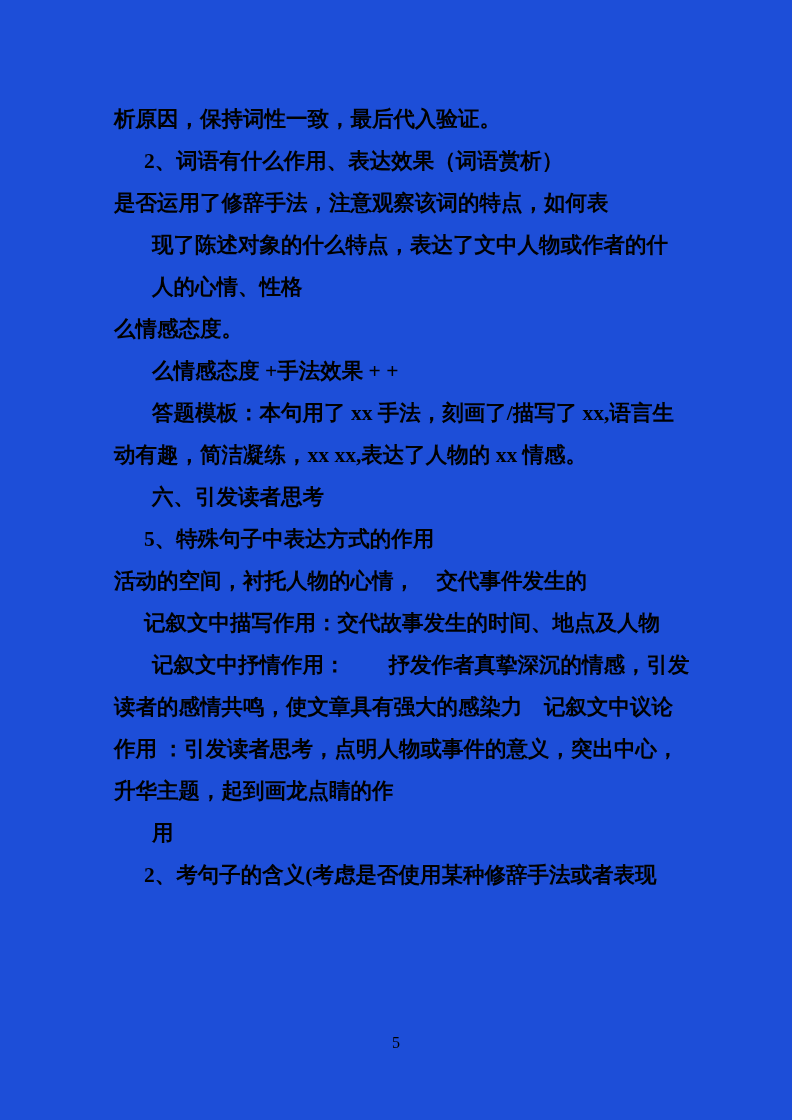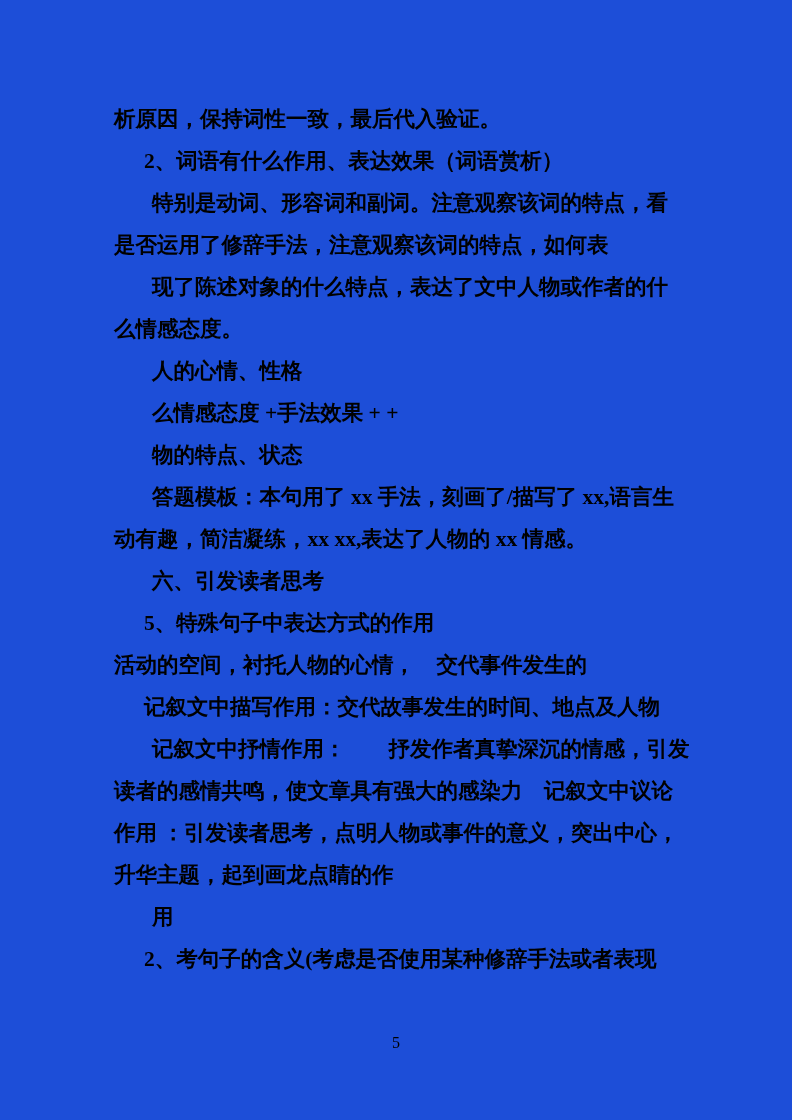--- a/index.html
+++ b/index.html
@@ -44,27 +44,25 @@
     color: #000000;
   }
 </style>
 </head>
 <body>
 
 <div class="page">
   <div class="doc-body" id="doc-body">
       <div class="line indent-0">析原因，保持词性一致，最后代入验证。</div>
       <div class="line indent-1">2、词语有什么作用、表达效果（词语赏析）</div>
-      <div class="line indent-2">特别是动词、形容词和副词。注意观察该词的特点，看</div>
       <div class="line indent-0">是否运用了修辞手法，注意观察该词的特点，如何表</div>
       <div class="line indent-2">现了陈述对象的什么特点，表达了文中人物或作者的什</div>
+      <div class="line indent-2">人的心情、性格</div>
       <div class="line indent-0">么情感态度。</div>
-      <div class="line indent-2">人的心情、性格</div>
       <div class="line indent-2">么情感态度 +手法效果 + +</div>
-      <div class="line indent-2">物的特点、状态</div>
       <div class="line indent-2">答题模板：本句用了 xx 手法，刻画了/描写了 xx,语言生</div>
       <div class="line indent-0">动有趣，简洁凝练，xx xx,表达了人物的 xx 情感。</div>
       <div class="line indent-2">六、引发读者思考</div>
       <div class="line indent-1">5、特殊句子中表达方式的作用</div>
       <div class="line indent-0">活动的空间，衬托人物的心情，　交代事件发生的</div>
       <div class="line indent-1">记叙文中描写作用：交代故事发生的时间、地点及人物</div>
       <div class="line indent-2">记叙文中抒情作用：　　抒发作者真挚深沉的情感，引发</div>
       <div class="line indent-0">读者的感情共鸣，使文章具有强大的感染力　记叙文中议论</div>
       <div class="line indent-0">作用 ：引发读者思考，点明人物或事件的意义，突出中心，</div>
       <div class="line indent-0">升华主题，起到画龙点睛的作</div>

